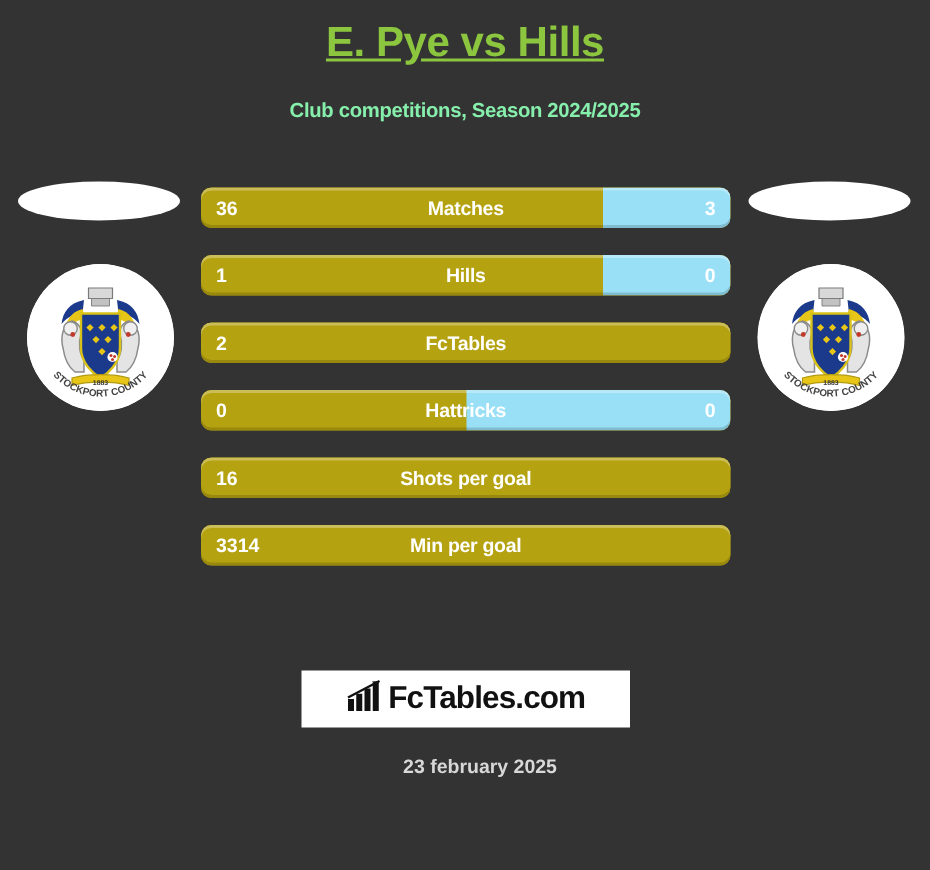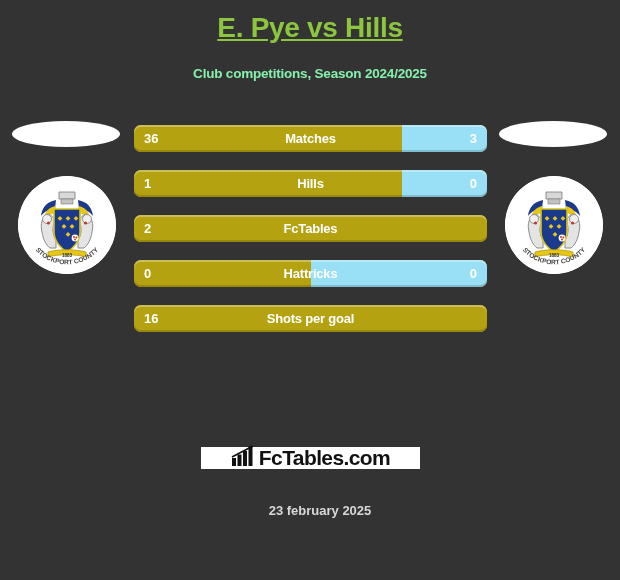--- a/index.html
+++ b/index.html
@@ -137,21 +137,21 @@
     color: #ffffff;
     letter-spacing: -0.2px;
   }
 
   
   #brand-logo {
     position: absolute;
     left: 201px;
     top: 447px;
     width: 219px;
-    height: 22px;
+    height: 38px;
     background: #ffffff;
     display: flex;
     align-items: center;
     justify-content: center;
     gap: 4px;
   }
   #brand-text {
     font-size: 21px;
     font-weight: bold;
     color: #111111;
@@ -266,20 +266,27 @@
 
 
     <div class="stat-row">
       <div class="bar-home" style="width:100%"></div>
       <div class="overlay"></div>
       <div class="stat-val left">16</div>
       <div class="stat-label">Shots per goal</div>
       <div class="stat-val right"></div>
     </div>
 
+    <div class="stat-row">
+      <div class="bar-home" style="width:100%"></div>
+      <div class="overlay"></div>
+      <div class="stat-val left">3314</div>
+      <div class="stat-label">Min per goal</div>
+      <div class="stat-val right"></div>
+    </div>
 
   </div>
 
   <div class="badge-col" id="badge-col-away">
     <div class="shirt-ellipse"></div>
     <div class="club-crest">
       <svg width="98" height="98" viewBox="0 0 98 98">
         <circle cx="49" cy="49" r="49" fill="#ffffff"></circle>
         <path d="M41 16 h16 v7 h-16 z" fill="#d8d8d8" stroke="#7a7a7a" stroke-width="0.8"></path>
         <path d="M43 23 h12 v5 h-12 z" fill="#c2c2c2" stroke="#7a7a7a" stroke-width="0.6"></path>

